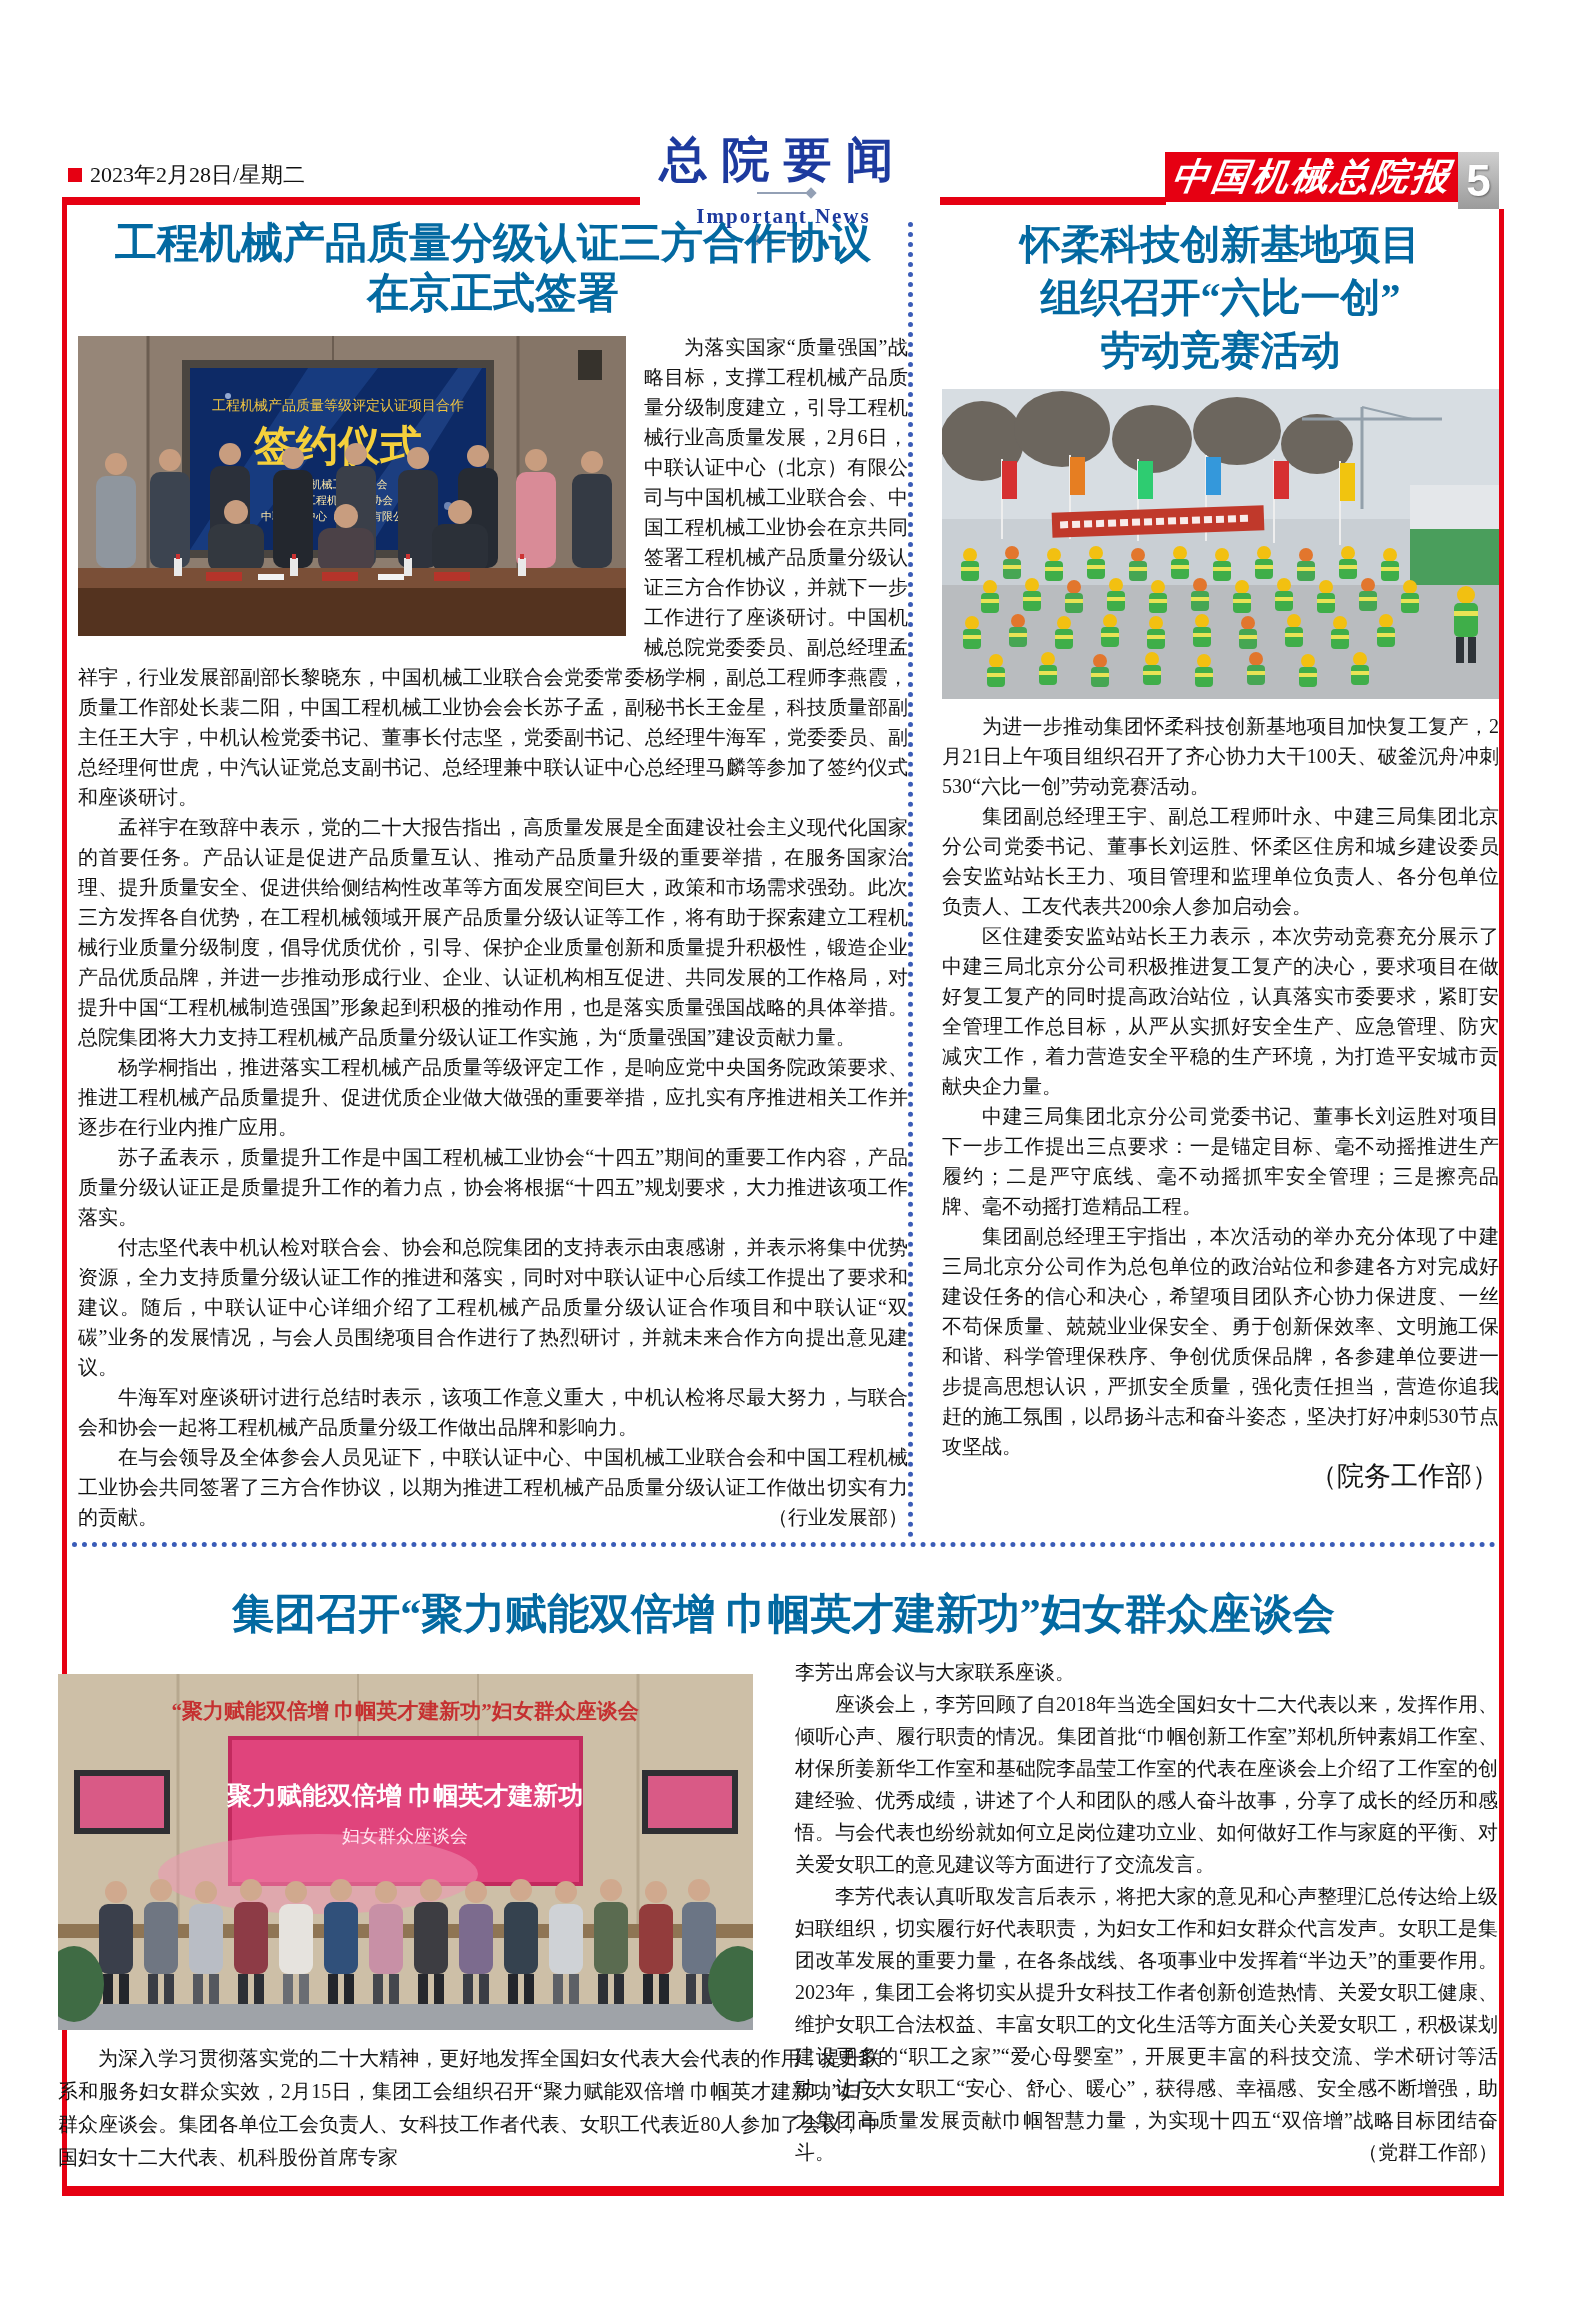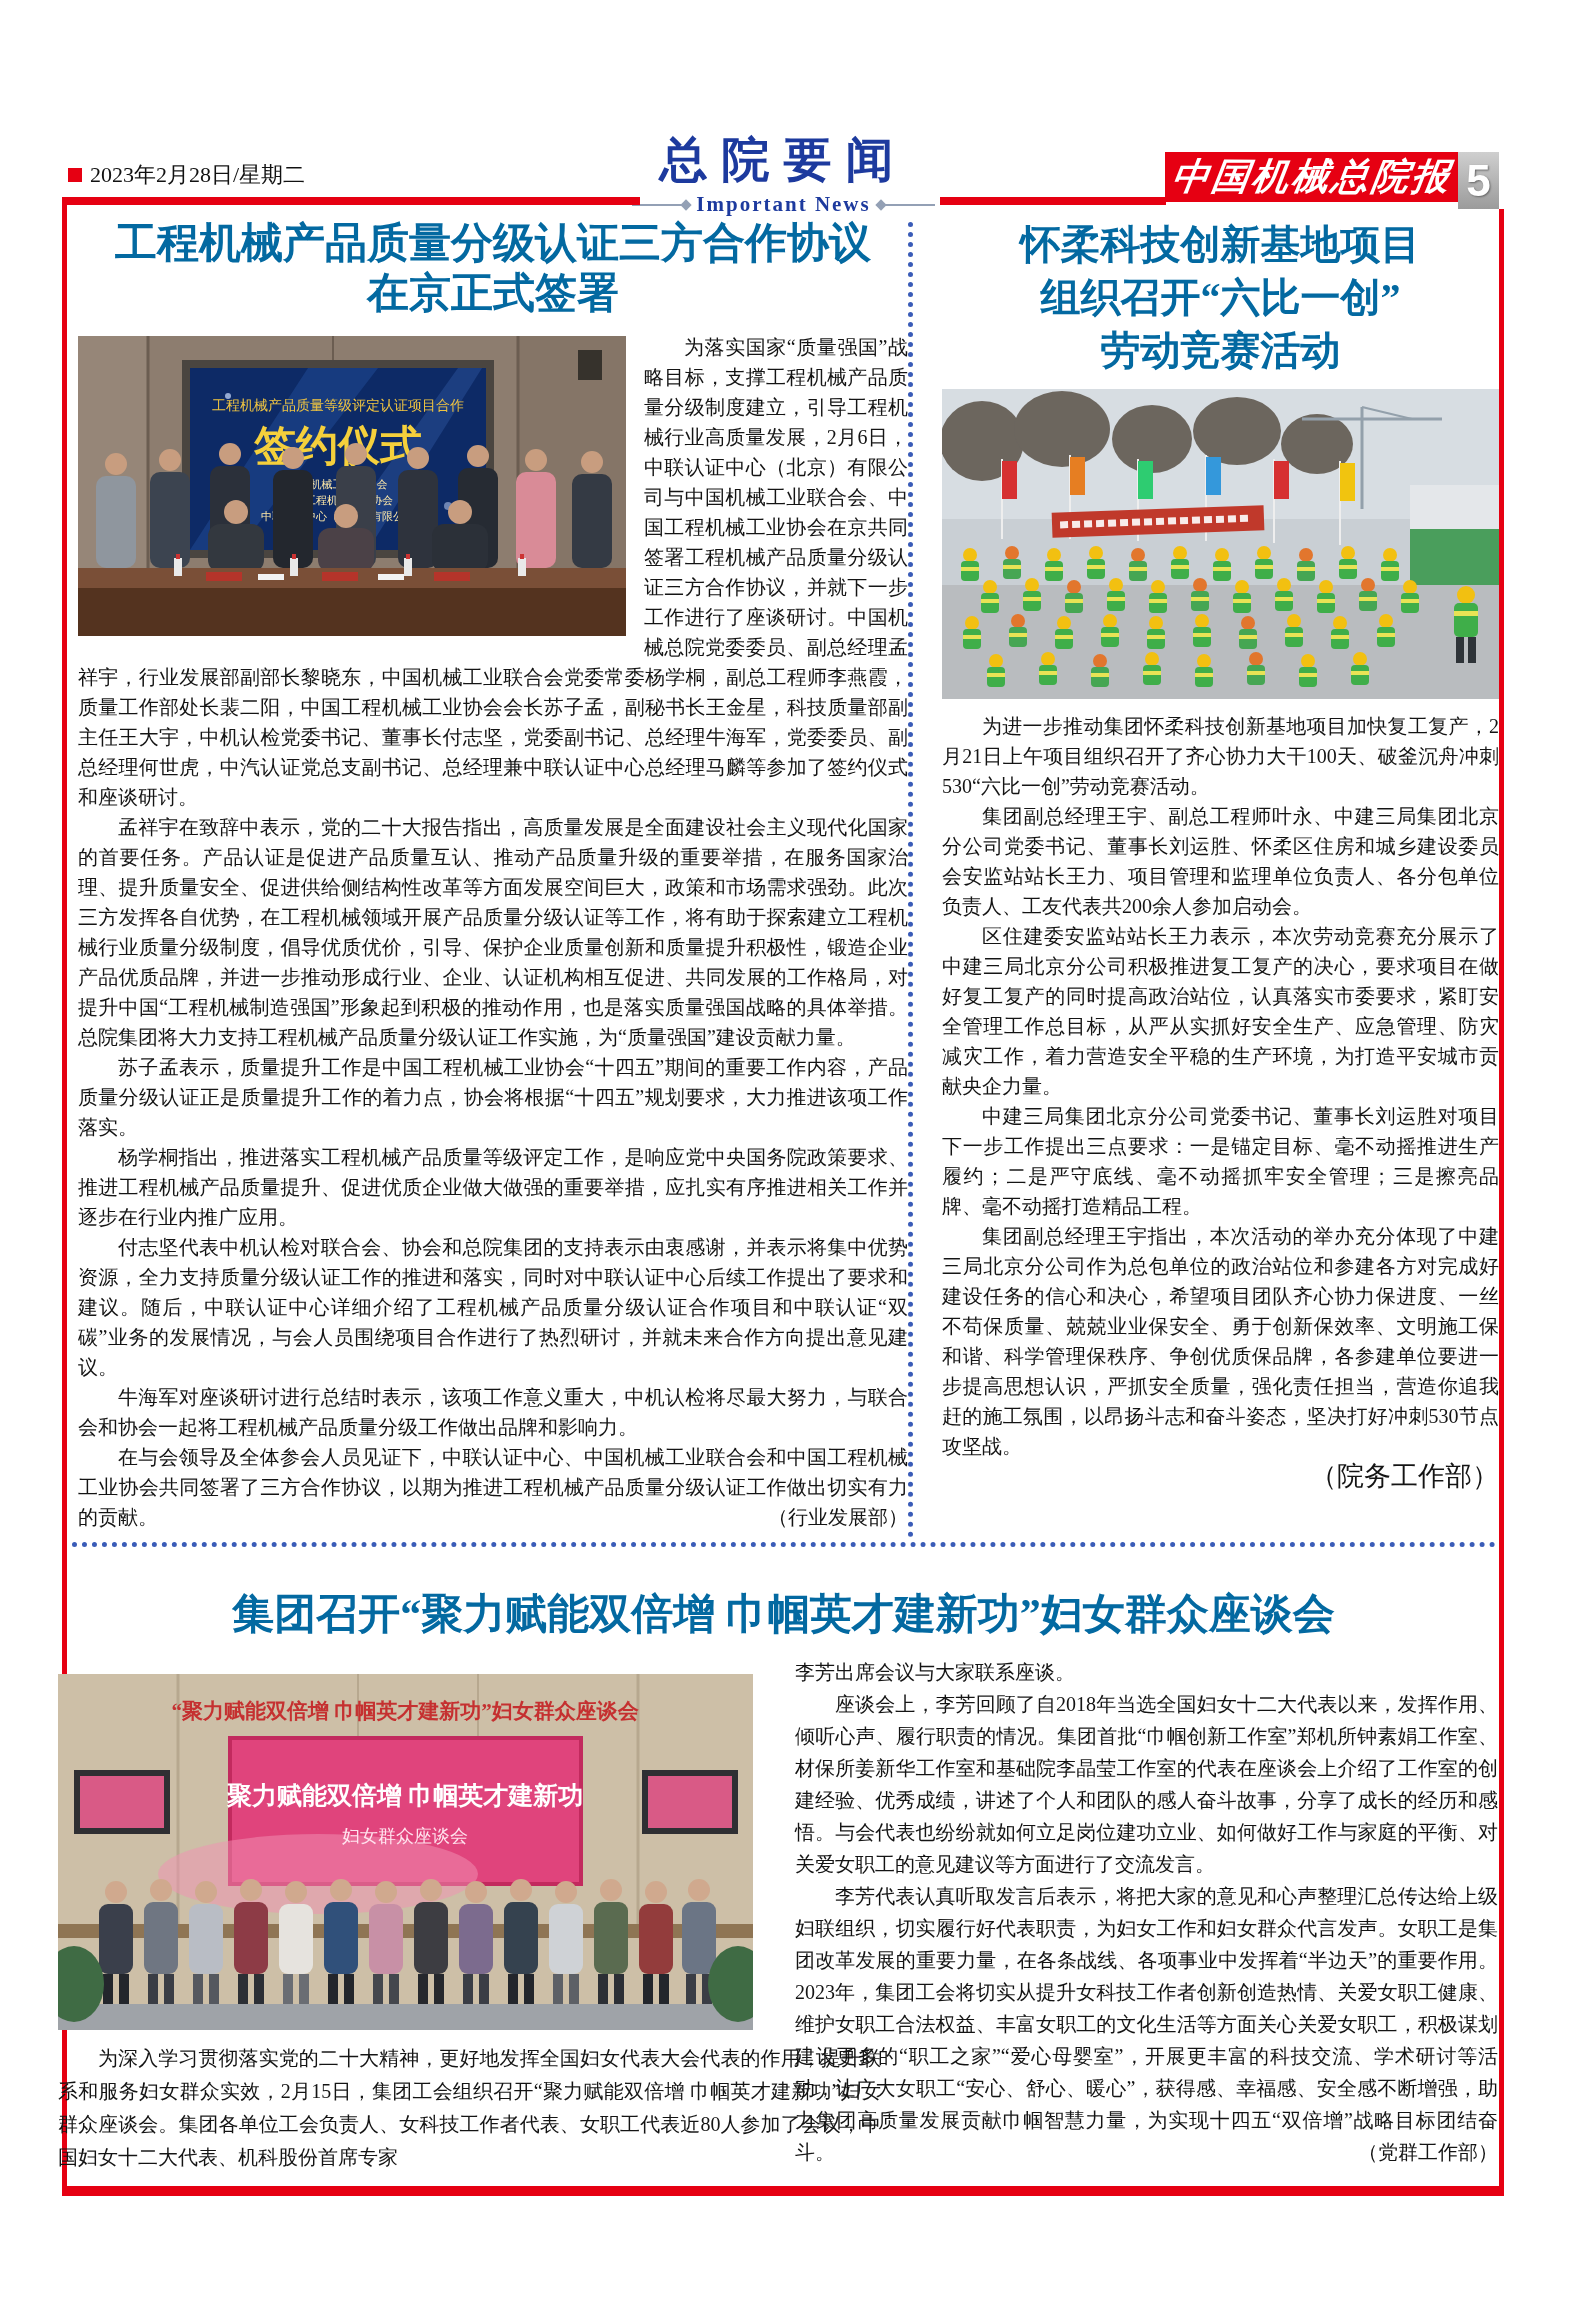--- a/index.html
+++ b/index.html
@@ -7,21 +7,21 @@
         font-family:"Liberation Serif","DejaVu Serif",serif;color:#141414;border-radius:23px;}
 
   
   .date-line{position:absolute;left:68px;top:160px;font-size:22px;color:#111;
              display:flex;align-items:center;gap:8px;}
   .date-square{width:14px;height:14px;background:#e60012;display:inline-block;}
   .header-center{position:absolute;left:62px;top:128px;width:1443px;text-align:center;}
   .section-title{font-size:48px;font-weight:bold;color:#1d3a9e;letter-spacing:14px;
                  font-family:"Liberation Sans","DejaVu Sans",sans-serif;}
   .subhead{position:absolute;left:62px;top:192px;width:1443px;display:flex;
-           align-items:center;justify-content:center;gap:10px;}
+           align-items:center;justify-content:center;gap:10px;flex-direction:column;}
   .flank{width:54px;height:2px;background:#93a0b5;position:relative;}
   .flank::after{content:"";position:absolute;top:-3px;width:8px;height:8px;background:#93a0b5;
                 transform:rotate(45deg);}
   .flank.l::after{right:-4px;} .flank.r::after{left:-4px;}
   .subhead-text{font-size:21px;font-weight:bold;color:#1d3a9e;letter-spacing:2px;}
 
   .masthead{position:absolute;left:1165px;top:152px;width:293px;height:50px;background:#e60012;
             display:flex;align-items:center;justify-content:center;}
   .masthead span{color:#fff;font-size:37px;font-weight:bold;font-style:italic;
                  transform:skewX(-8deg);letter-spacing:3px;white-space:nowrap;}
@@ -193,22 +193,22 @@
           <rect x="440" y="222" width="8" height="18" fill="#e9e9e9"></rect>
             <rect x="442" y="218" width="4" height="5" fill="#c33"></rect>
           <rect x="180" y="238" width="26" height="6" fill="#f2f2f2"></rect>
           <rect x="300" y="238" width="26" height="6" fill="#f2f2f2"></rect>
         </svg>
       </div>
       <div class="textblock">
 
       <p class="para">为落实国家“质量强国”战略目标，支撑工程机械产品质量分级制度建立，引导工程机械行业高质量发展，2月6日，中联认证中心（北京）有限公司与中国机械工业联合会、中国工程机械工业协会在京共同签署工程机械产品质量分级认证三方合作协议，并就下一步工作进行了座谈研讨。中国机械总院党委委员、副总经理孟祥宇，行业发展部副部长黎晓东，中国机械工业联合会党委常委杨学桐，副总工程师李燕霞，质量工作部处长裴二阳，中国工程机械工业协会会长苏子孟，副秘书长王金星，科技质量部副主任王大宇，中机认检党委书记、董事长付志坚，党委副书记、总经理牛海军，党委委员、副总经理何世虎，中汽认证党总支副书记、总经理兼中联认证中心总经理马麟等参加了签约仪式和座谈研讨。</p>
           <p class="para">孟祥宇在致辞中表示，党的二十大报告指出，高质量发展是全面建设社会主义现代化国家的首要任务。产品认证是促进产品质量互认、推动产品质量升级的重要举措，在服务国家治理、提升质量安全、促进供给侧结构性改革等方面发展空间巨大，政策和市场需求强劲。此次三方发挥各自优势，在工程机械领域开展产品质量分级认证等工作，将有助于探索建立工程机械行业质量分级制度，倡导优质优价，引导、保护企业质量创新和质量提升积极性，锻造企业产品优质品牌，并进一步推动形成行业、企业、认证机构相互促进、共同发展的工作格局，对提升中国“工程机械制造强国”形象起到积极的推动作用，也是落实质量强国战略的具体举措。总院集团将大力支持工程机械产品质量分级认证工作实施，为“质量强国”建设贡献力量。</p>
+          <p class="para">杨学桐指出，推进落实工程机械产品质量等级评定工作，是响应党中央国务院政策要求、推进工程机械产品质量提升、促进优质企业做大做强的重要举措，应扎实有序推进相关工作并逐步在行业内推广应用。</p>
           <p class="para">苏子孟表示，质量提升工作是中国工程机械工业协会“十四五”期间的重要工作内容，产品质量分级认证正是质量提升工作的着力点，协会将根据“十四五”规划要求，大力推进该项工作落实。</p>
-          <p class="para">杨学桐指出，推进落实工程机械产品质量等级评定工作，是响应党中央国务院政策要求、推进工程机械产品质量提升、促进优质企业做大做强的重要举措，应扎实有序推进相关工作并逐步在行业内推广应用。</p>
           <p class="para">付志坚代表中机认检对联合会、协会和总院集团的支持表示由衷感谢，并表示将集中优势资源，全力支持质量分级认证工作的推进和落实，同时对中联认证中心后续工作提出了要求和建议。随后，中联认证中心详细介绍了工程机械产品质量分级认证合作项目和中联认证“双碳”业务的发展情况，与会人员围绕项目合作进行了热烈研讨，并就未来合作方向提出意见建议。</p>
           <p class="para">牛海军对座谈研讨进行总结时表示，该项工作意义重大，中机认检将尽最大努力，与联合会和协会一起将工程机械产品质量分级工作做出品牌和影响力。</p>
           <p class="para">在与会领导及全体参会人员见证下，中联认证中心、中国机械工业联合会和中国工程机械工业协会共同签署了三方合作协议，以期为推进工程机械产品质量分级认证工作做出切实有力的贡献。</p>
         </div>
       <div class="byline">（行业发展部）</div>
     </div>
   </section>
 
   <section class="art-right">
     <div class="headline">怀柔科技创新基地项目</div>

